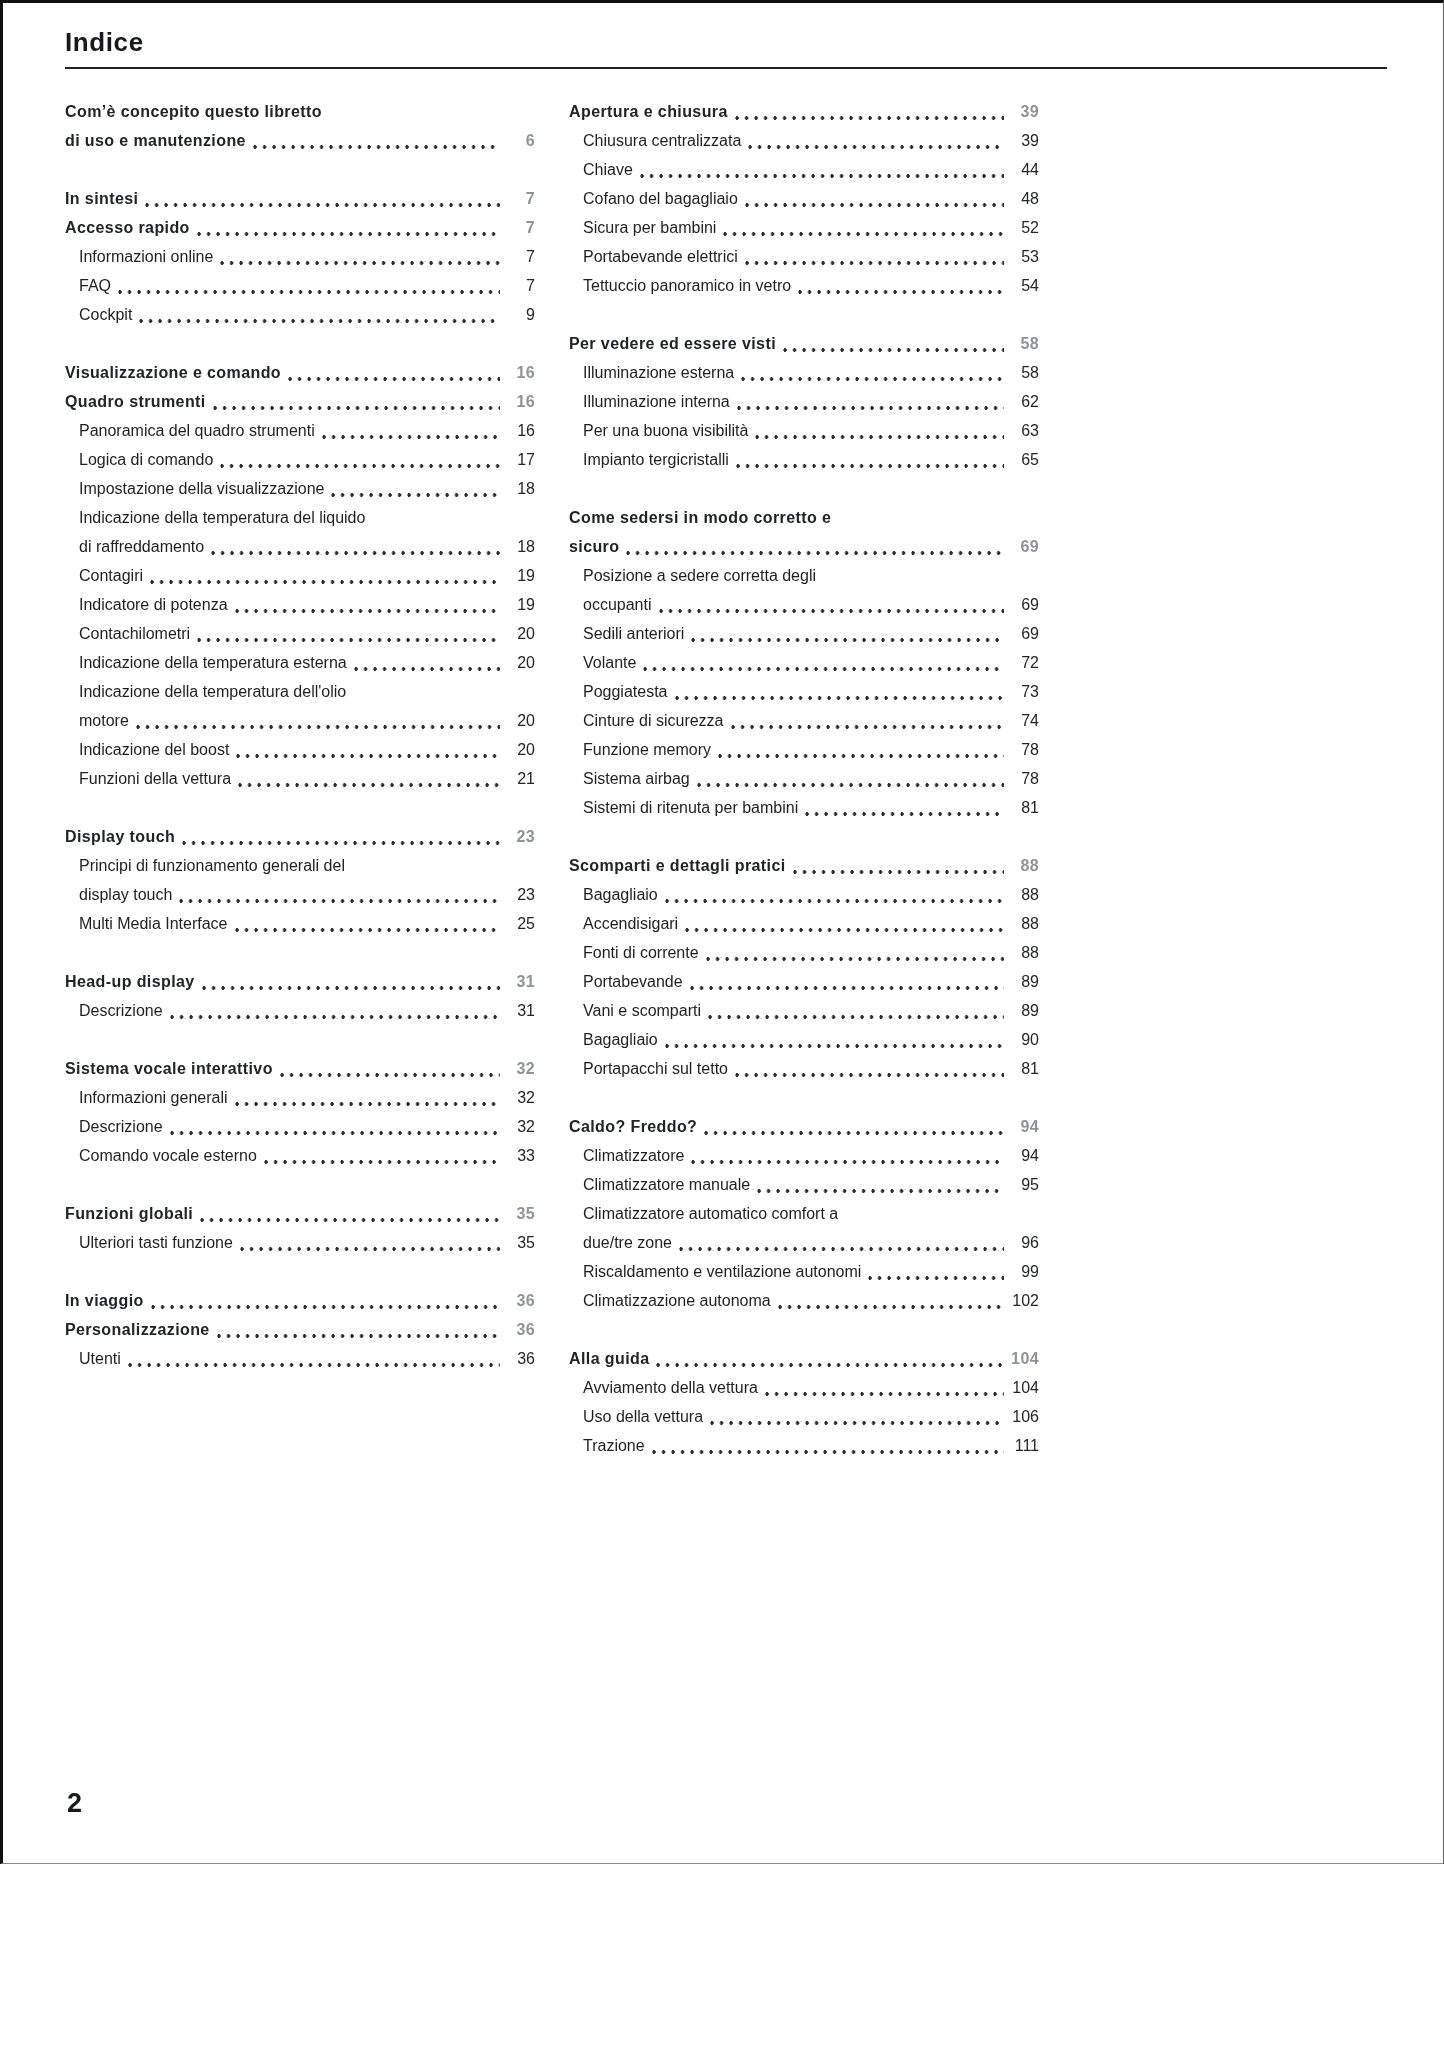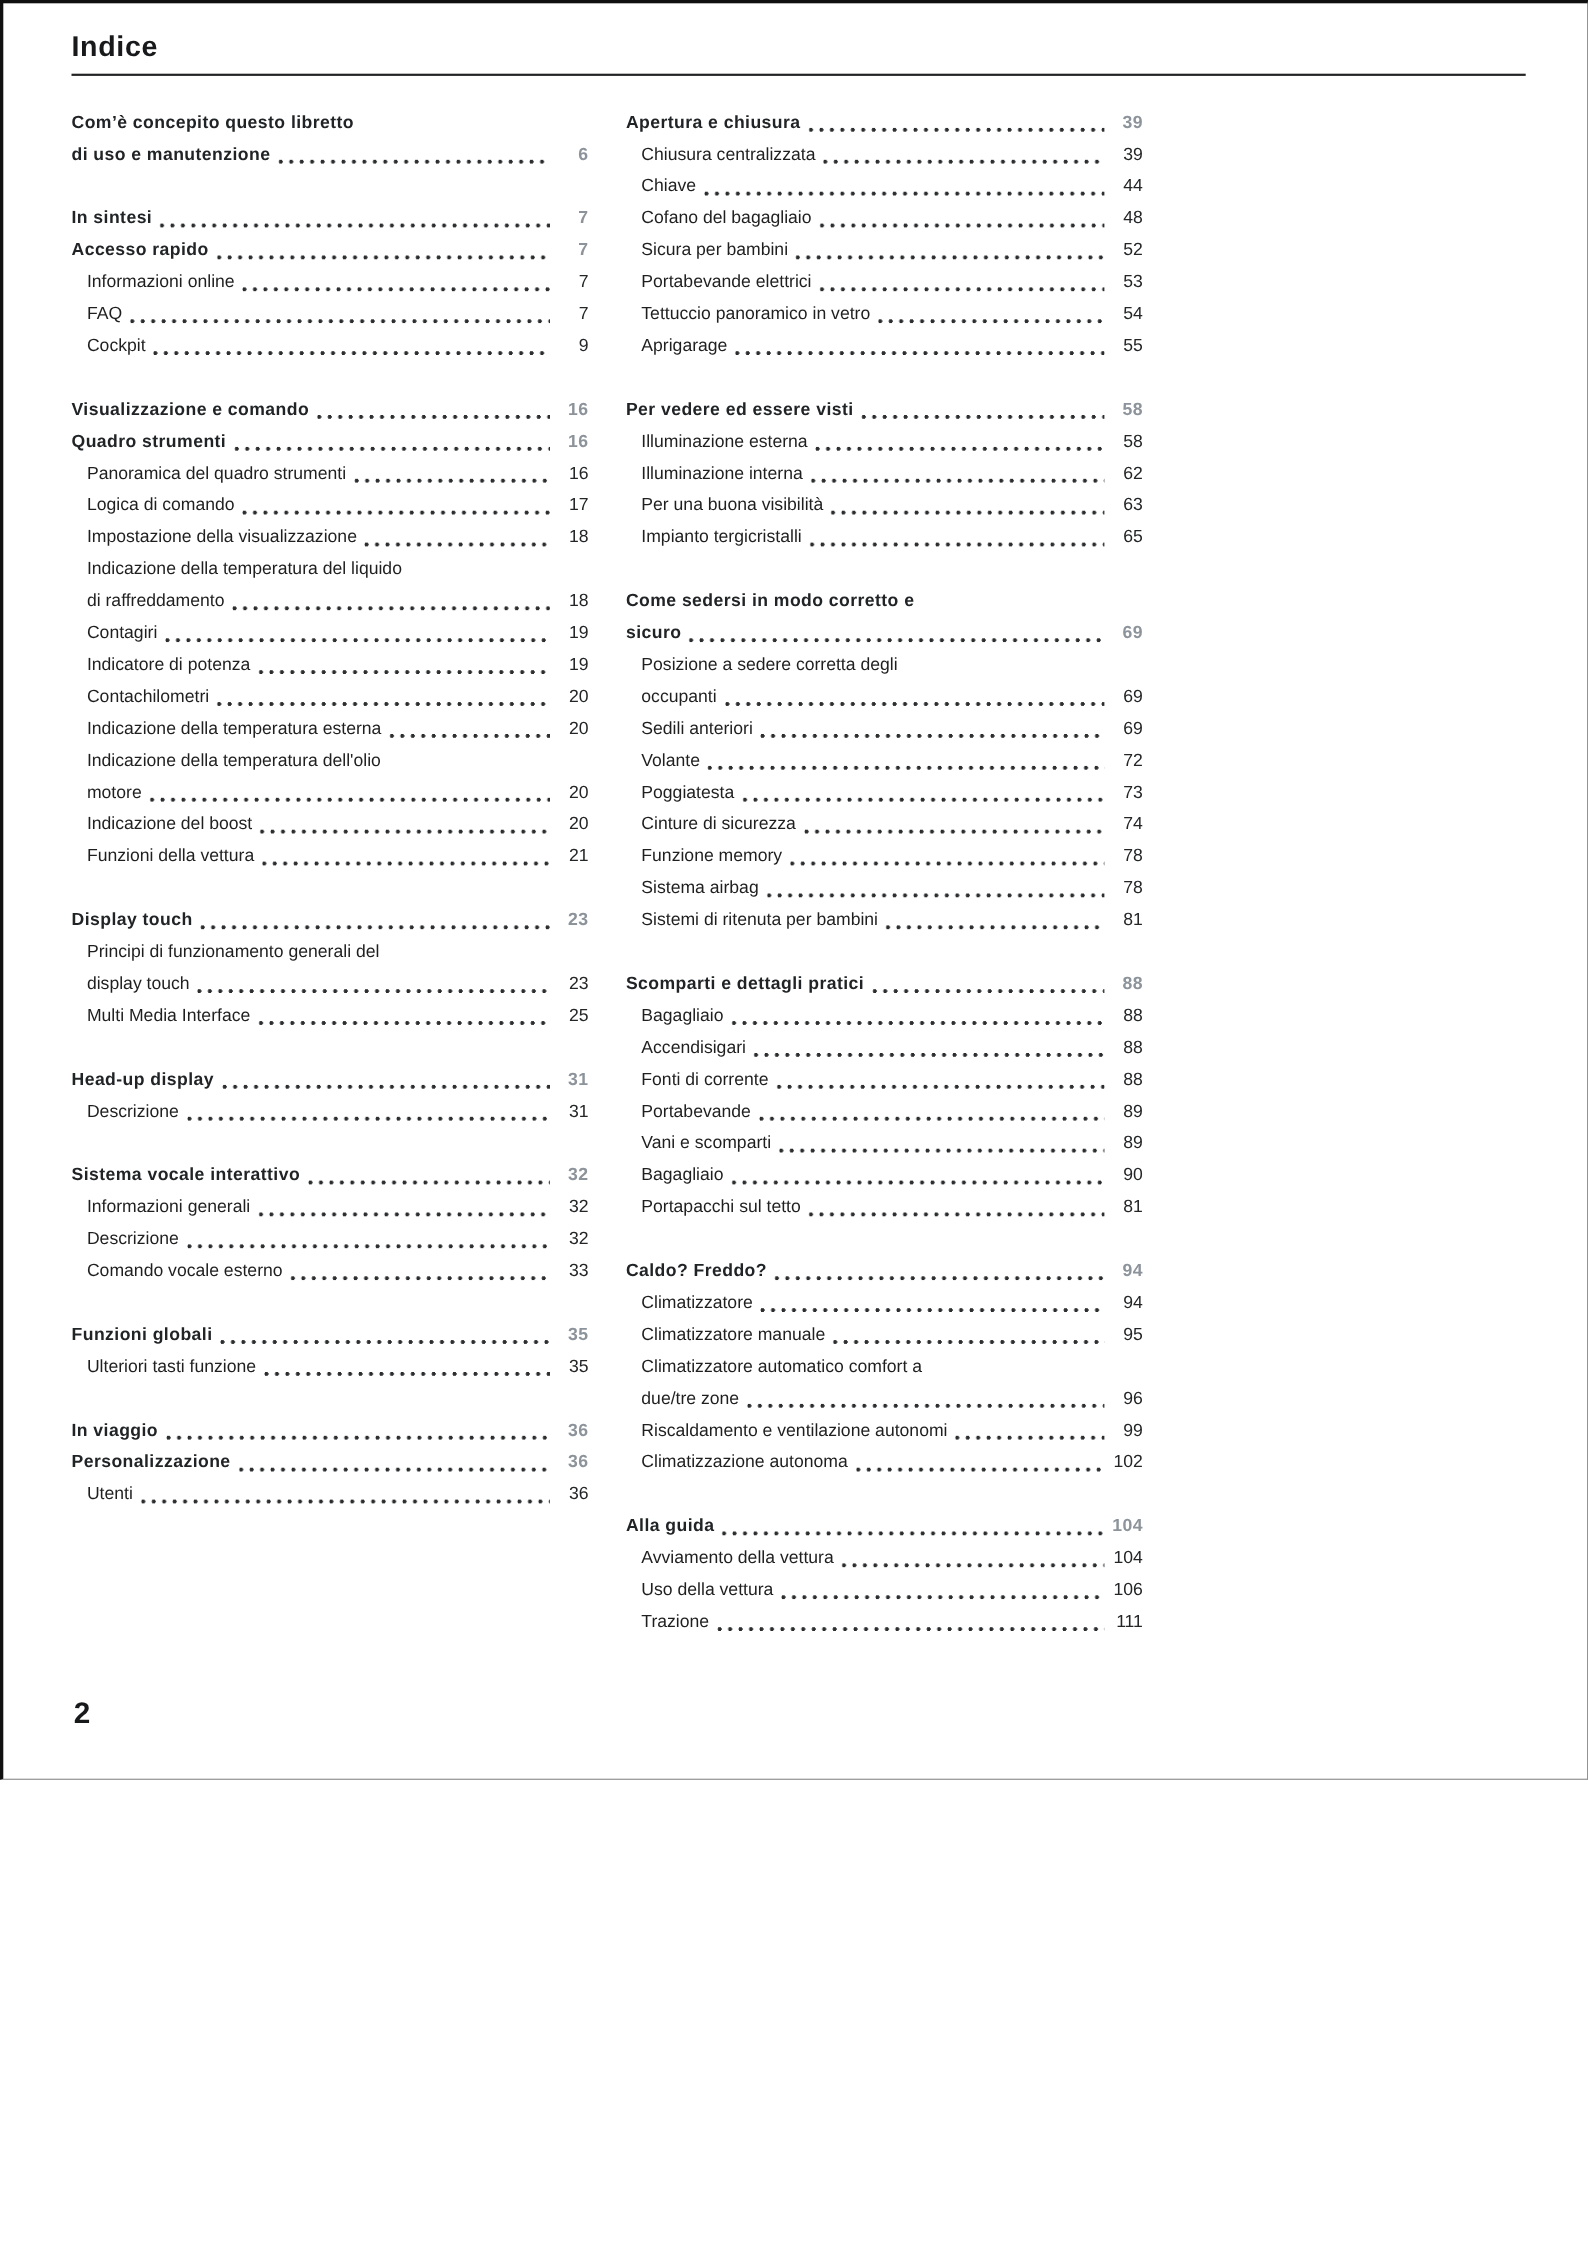--- a/index.html
+++ b/index.html
@@ -5,21 +5,21 @@
   * { margin: 0; padding: 0; box-sizing: border-box; }
   html, body { width: 1444px; height: 2050px; }
   body {
     font-family: "Liberation Sans", sans-serif;
     background: #ffffff;
     color: var(--text, #1f1f1f);
   }
   .page {
     position: relative;
     width: 1444px;
-    height: 1618px;
+    height: 1864px;
     background: #ffffff;
     border-left: 3px solid #101010;
     border-top: 3px solid #101010;
     border-right: 1px solid #666;
     border-bottom: 1px solid #888;
     padding: 24px 0 0 62px;
     overflow: hidden;
   }
   .header-title {
     font-weight: bold;
@@ -386,27 +386,20 @@
               <span class="page-no">53</span>
             </div>
           </div>
           <div class="entry indent">
             <div class="row">
               <span class="label">Tettuccio panoramico in vetro</span>
               <span class="dots"></span>
               <span class="page-no">54</span>
             </div>
           </div>
-          <div class="entry indent">
-            <div class="row">
-              <span class="label">Aprigarage</span>
-              <span class="dots"></span>
-              <span class="page-no">55</span>
-            </div>
-          </div>
         </div>
         <div class="group">
           <div class="entry bold">
             <div class="row">
               <span class="label">Per vedere ed essere visti</span>
               <span class="dots"></span>
               <span class="page-no gray">58</span>
             </div>
           </div>
           <div class="entry indent">

